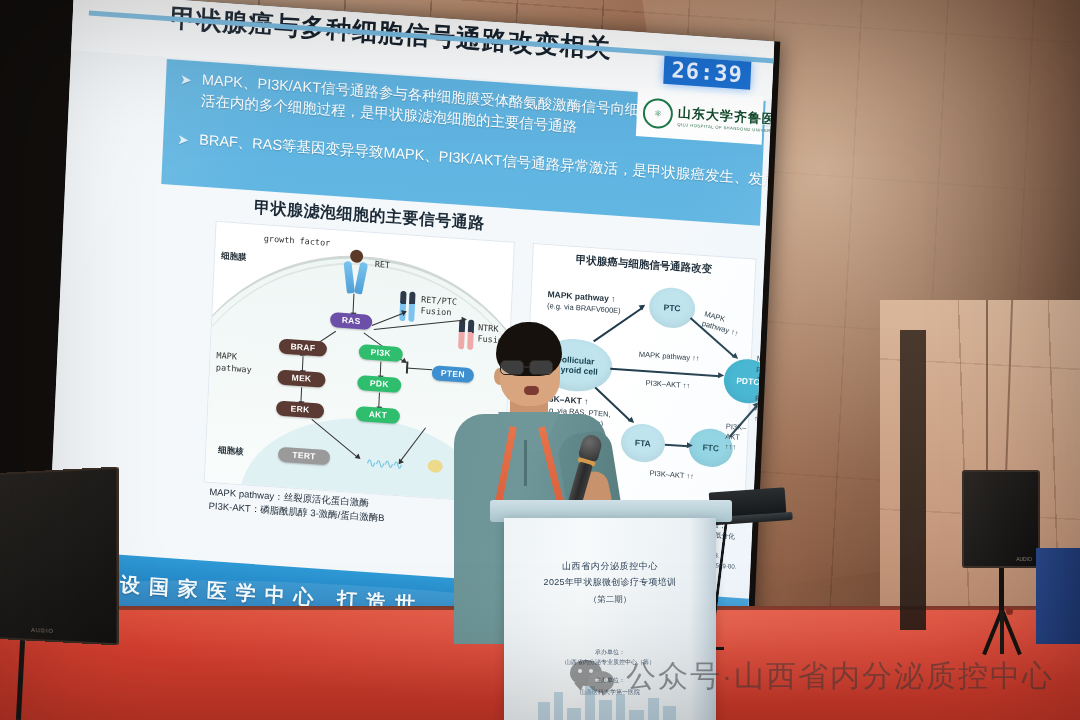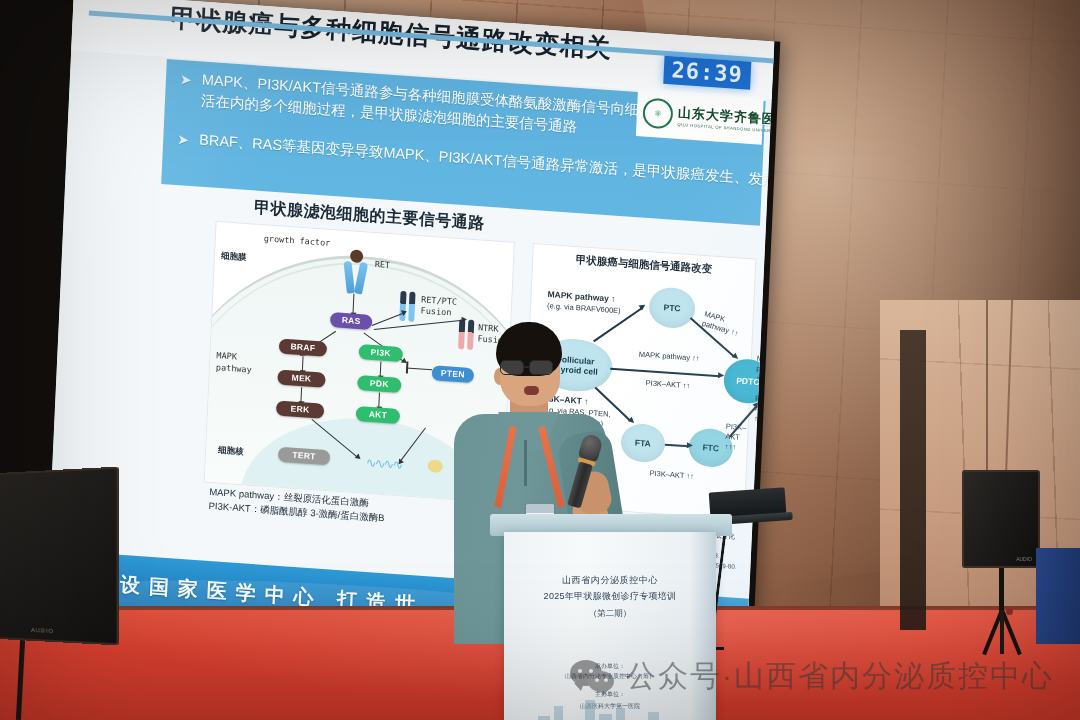--- a/index.html
+++ b/index.html
@@ -356,21 +356,21 @@
   }
   .mic .mhead {
     position: absolute; left: 0; top: 0; width: 20px; height: 26px;
     background: radial-gradient(circle at 35% 30%, #6a6a6a, #2e2e2e);
     border-radius: 10px 10px 6px 6px;
   }
   .mic .mring { position: absolute; left: 1px; top: 25px; width: 18px; height: 5px; background: #d39a4e; border-radius: 2px; }
   .mic .mbody { position: absolute; left: 3px; top: 29px; width: 14px; height: 45px; background: linear-gradient(90deg,#4a4a4a,#2a2a2a,#3d3d3d); border-radius: 3px; }
 
   
-  .podium { position: absolute; left: 498px; top: 514px; width: 226px; height: 168px; z-index: 30; }
+  .podium { position: absolute; left: 498px; top: 500px; width: 226px; height: 168px; z-index: 30; }
   .podium-top {
     position: absolute; left: -8px; top: 0; width: 242px; height: 22px;
     background: linear-gradient(180deg, #cfe0e6, #a9c3cc);
     border-radius: 3px;
   }
   .podium-body {
     position: absolute; left: 6px; top: 18px; width: 212px; height: 210px;
     background: linear-gradient(95deg, #eef3f6 0%, #f7fafb 35%, #e6edf1 100%);
     box-shadow: 0 2px 10px rgba(0,0,0,.18);
   }

